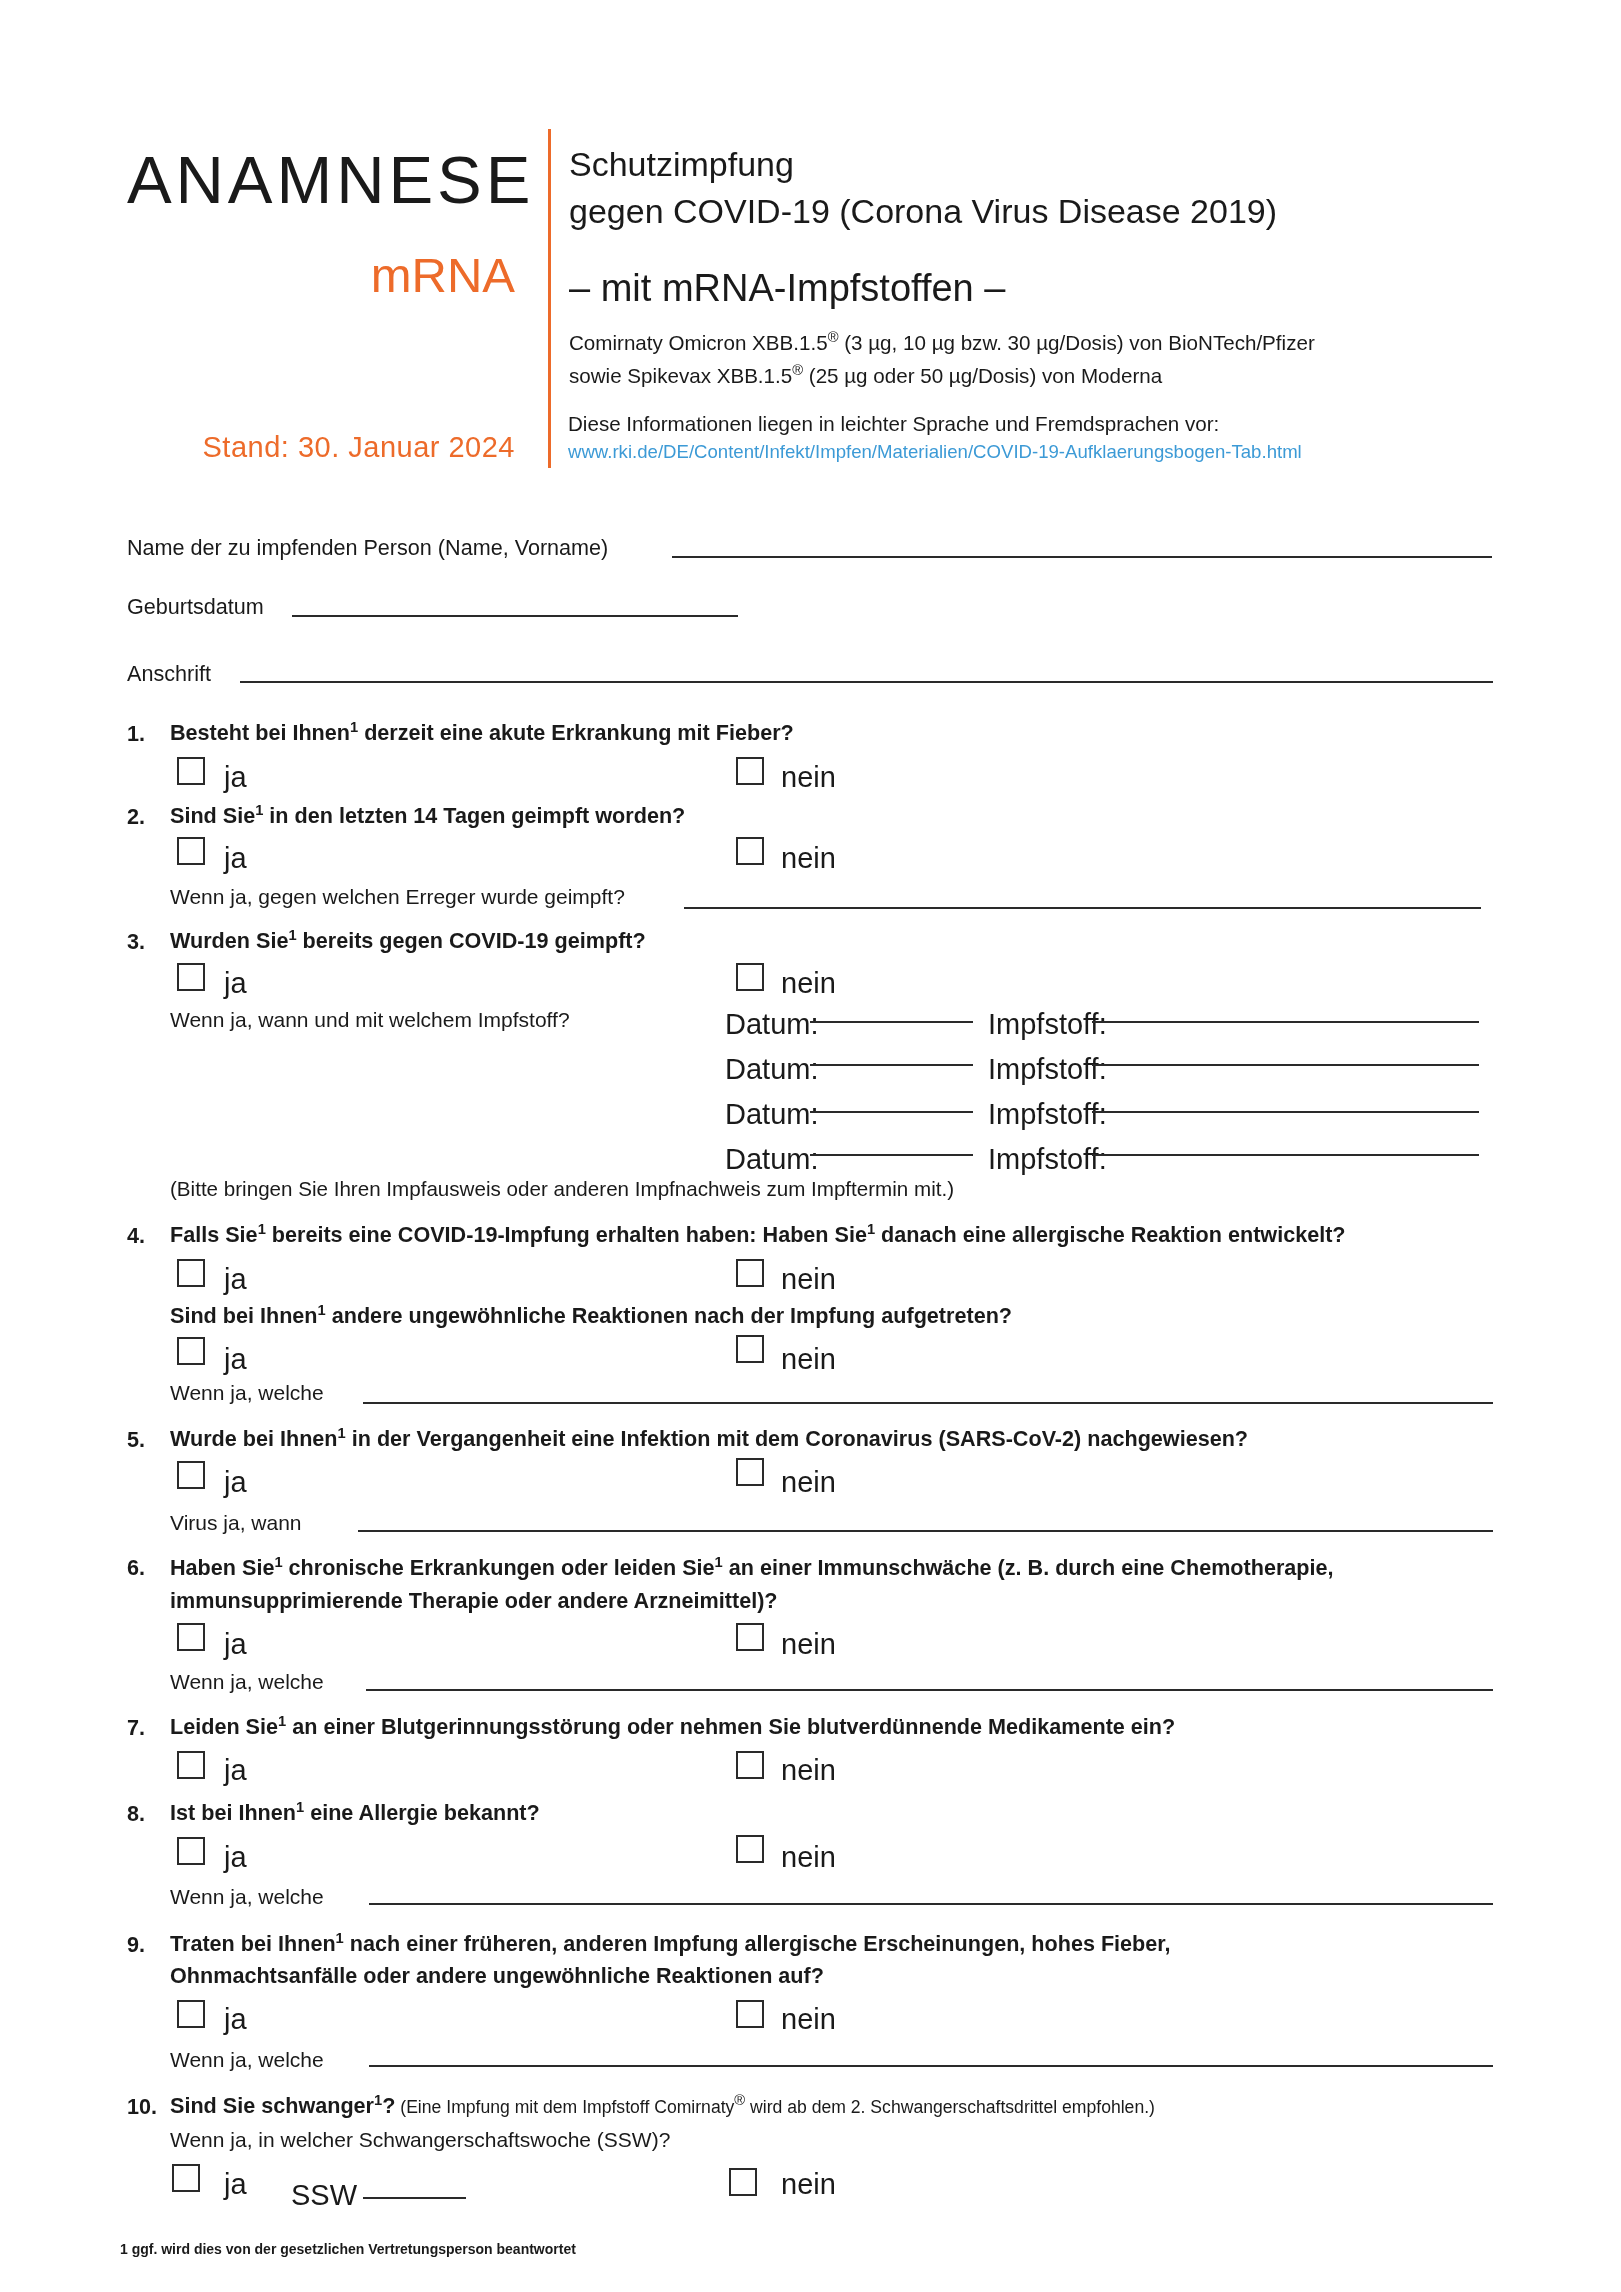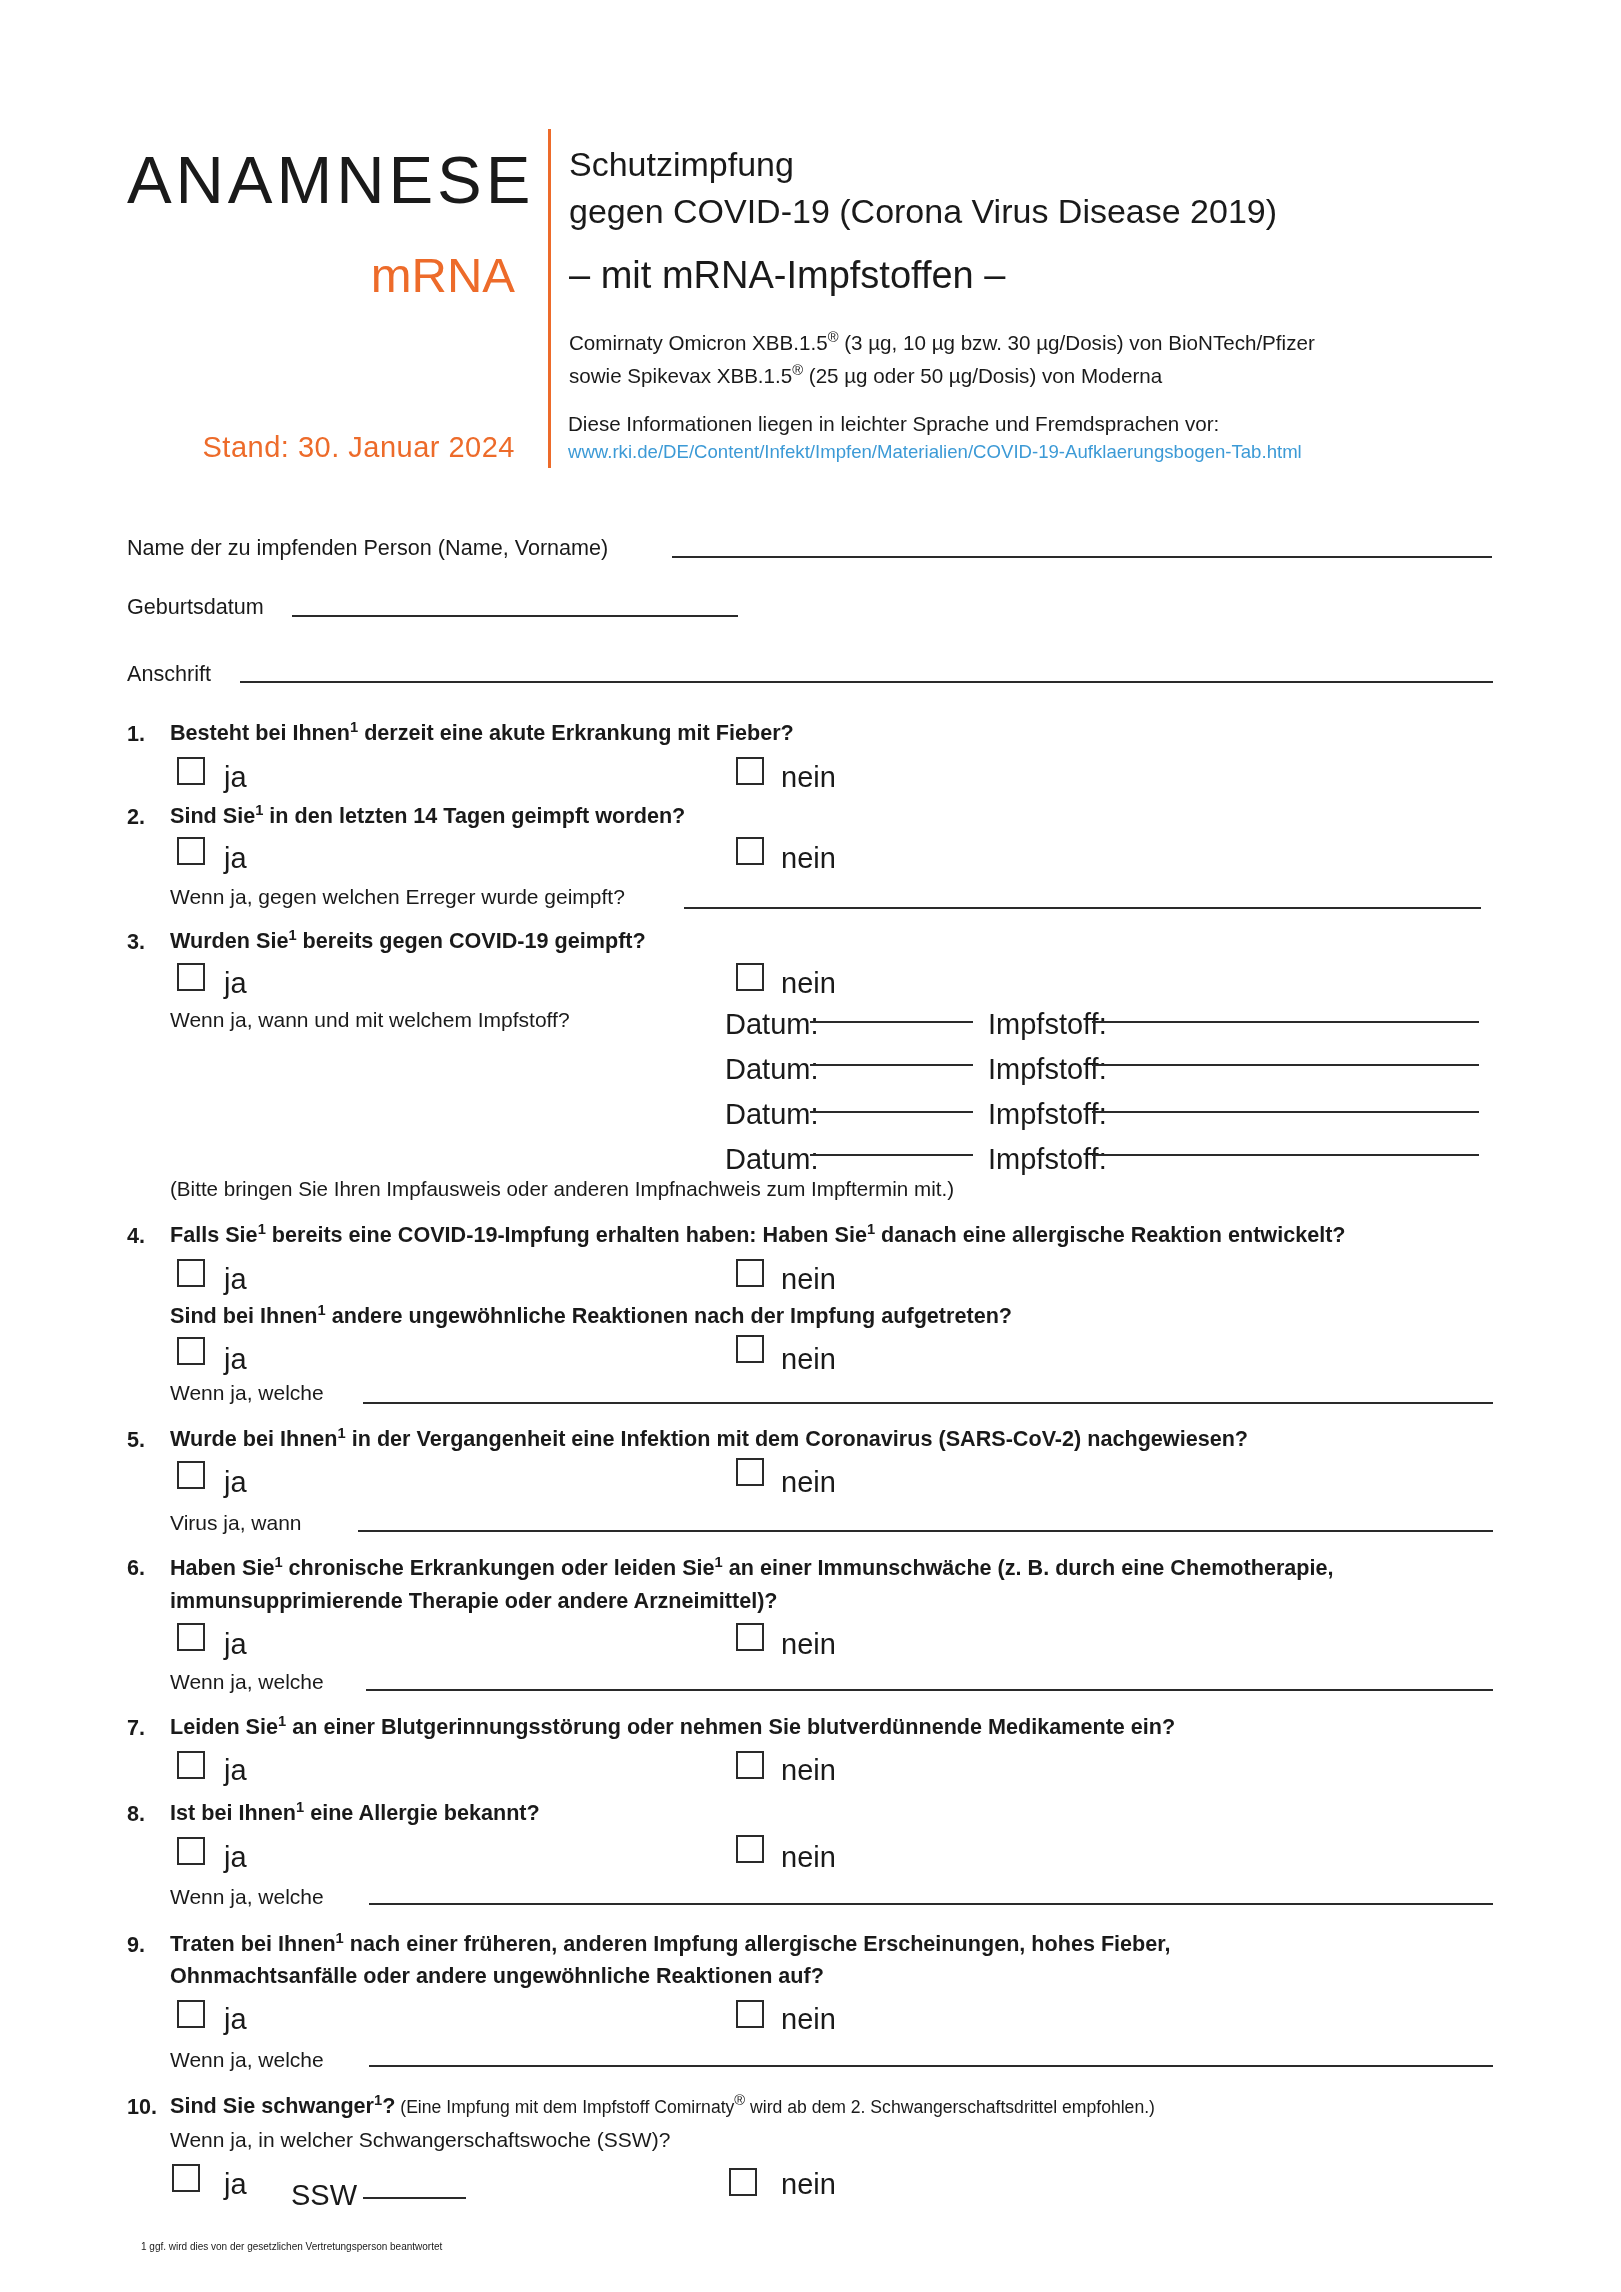--- a/index.html
+++ b/index.html
@@ -5,35 +5,35 @@
   html, body { margin:0; padding:0; background:#ffffff; }
   body { width:1621px; height:2293px; position:relative; overflow:hidden;
          font-family:"Liberation Sans", sans-serif; color:#1a1a1a; }
   .abs { position:absolute; white-space:nowrap; }
   .orange { color:#ED6B2A; }
   .title-main { left:127px; top:118px; font-size:67px; letter-spacing:3.9px; font-weight:normal;margin-top:23px; }
   .title-mrna { right:1106px; top:247px; font-size:49px; }
   .stand { right:1106px; top:431px; font-size:29px; letter-spacing:0.5px; }
   .vline { left:548px; top:129px; width:2.9px; height:339px; background:#ED6B2A; }
   .h-sub { left:569px; font-size:34px; }
-  .h-mit { left:569px; top:254px; font-size:38px; }
+  .h-mit { left:569px; top:267px; font-size:38px; }
   .prod { left:569px; font-size:20.6px; }
   .prod sup { font-size:14.7px; }
   .info { left:568px; font-size:20.6px;text-align:right; }
   .url { left:568px; font-size:18.6px; color:#3c9ad6; }
   .lbl { font-size:21.6px; }
   .uline { position:absolute; height:2px; background:#2a2a2a; }
   .qnum { left:127px; font-size:21.6px; font-weight:bold; }
   .qtext { left:170px; font-size:21.6px; font-weight:bold; }
   .qtext sup, .note sup { font-size:14.7px; }
   .sub { left:170px; font-size:21px; }
   .cb { position:absolute; width:28px; height:28px; border:2px solid #2a2a2a; background:#fff; box-sizing:border-box; }
   .opt { font-size:29px; }
   .note { font-size:17.6px; font-weight:normal; }
-  .foot { left:141px; top:2241px; font-size:10px; }
+  .foot { left:120px; top:2241px; font-size:14px;font-weight:bold; }
 </style>
 </head>
 <body>
 
 <div class="abs title-main">ANAMNESE</div>
 <div class="abs title-mrna orange">mRNA</div>
 <div class="abs stand orange">Stand: 30. Januar 2024</div>
 <div class="abs vline"></div>
 
 <div class="abs h-sub" style="top:145px">Schutzimpfung</div>

